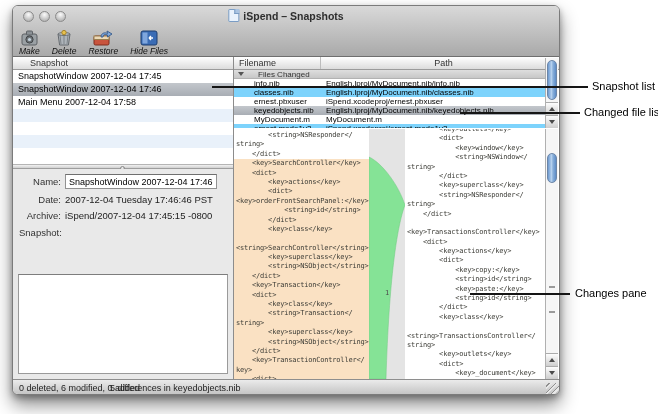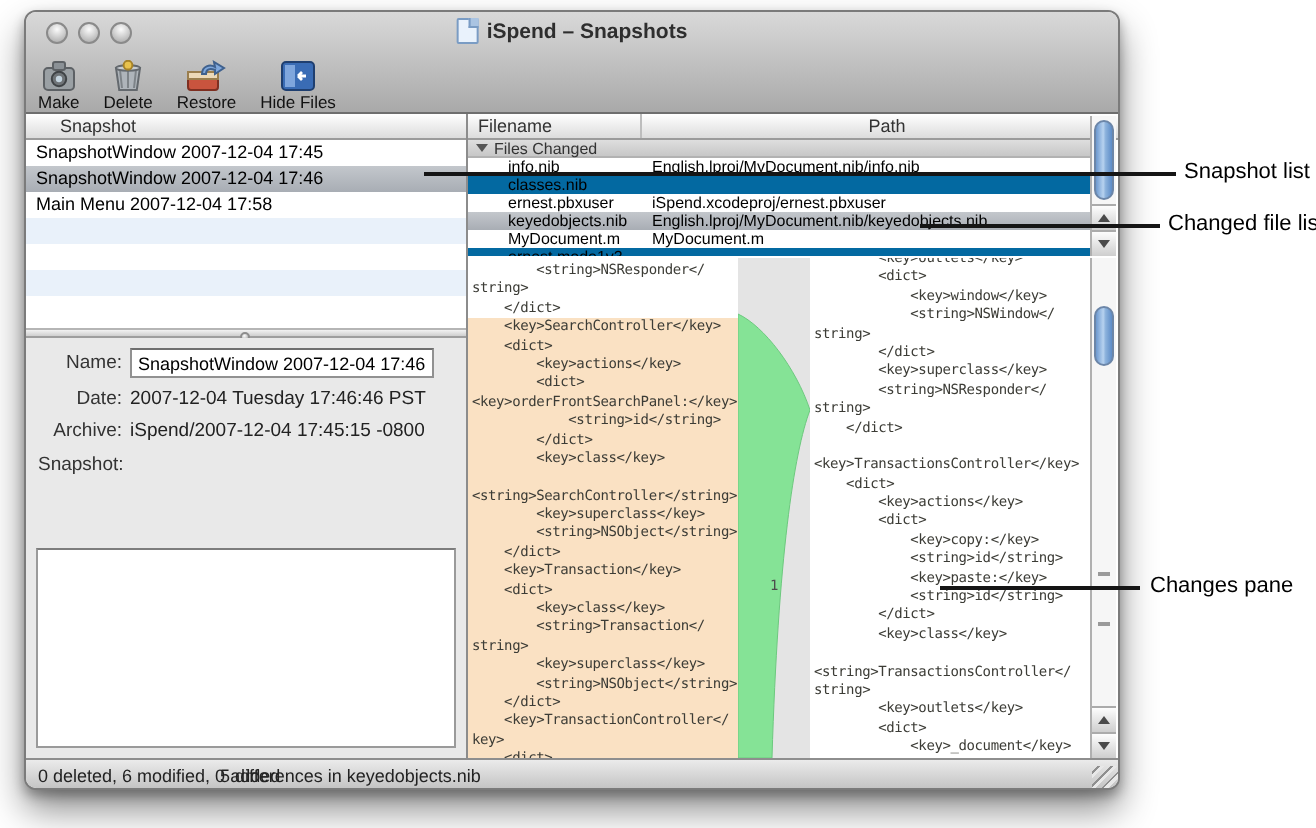--- a/index.html
+++ b/index.html
@@ -19,21 +19,21 @@
   .light { width:11px; height:11px; border-radius:50%; border:1px solid #8a8a8a;
     background:radial-gradient(circle at 50% 30%, #fbfbfb, #bdbdbd 70%, #a5a5a5); }
   .title-group { position:absolute; left:50%; top:3px; transform:translateX(-50%);
     display:flex; align-items:center; gap:4px; }
   .doc-icon { width:11px; height:13px; background:#e9f2fc; border:1px solid #7a9cc4;
     border-radius:1px; position:relative; }
   .doc-icon::after { content:""; position:absolute; right:-1px; top:-1px; width:4px; height:4px;
     background:#aac4e2; border-left:1px solid #7a9cc4; border-bottom:1px solid #7a9cc4; }
   .title-text { font-size:10.5px; font-weight:bold; color:#2e2e2e; white-space:nowrap; }
 
-  .toolbar { position:absolute; left:4px; top:21px; height:29px; display:flex; gap:8px; align-items:flex-end; }
+  .toolbar { position:absolute; left:4px; top:21px; height:29px; display:flex; gap:8px; align-items:flex-end;font-style:italic; }
   .tb-btn { display:flex; flex-direction:column; align-items:center; justify-content:flex-end; height:29px; padding:0 2px; cursor:default; }
   .tb-icon { height:17px; display:flex; align-items:center; }
   .tb-label { font-size:8.5px; color:#111; line-height:10px; white-space:nowrap; }
 
   
   .content { position:absolute; left:0; top:51px; width:100%; height:322px; background:#fff; }
   .v-divider { position:absolute; left:220px; top:0; width:1px; height:322px; background:#8c8c8c; }
 
   
   .left-pane { position:absolute; left:0; top:0; width:220px; height:322px; }
@@ -60,25 +60,25 @@
     font-family:"Liberation Sans",sans-serif; font-size:9px; }
 
   
   .right-pane { position:absolute; left:221px; top:0; width:327px; height:322px; }
   .file-header { display:flex; height:13px; background:linear-gradient(#fff,#dcdcdc);
     border-bottom:1px solid #9b9b9b; font-size:9px; color:#333; line-height:13px; }
   .fh-name { width:87px; padding-left:5px; border-right:1px solid #bdbdbd; }
   .fh-path { flex:1; padding-left:5px;text-align:center; }
   .file-rows { position:absolute; left:0; top:13px; width:311px; height:58px; overflow:hidden; }
   .group-row { height:9px; background:linear-gradient(#dedede,#c7c7c7); border-bottom:1px solid #b2b2b2;
-    font-size:8px; color:#333; display:flex; align-items:center; padding-left:4px; gap:3px; }
+    font-size:8px; color:#333; display:flex; align-items:center; padding-left:4px; gap:14px; }
   .disc { width:0; height:0; border-left:3.5px solid transparent; border-right:3.5px solid transparent;
     border-top:4.5px solid #555; }
   .frow { height:9px; display:flex; font-size:8px; line-height:9px; color:#000; white-space:nowrap; }
-  .frow.alt { background:#0369a1;flex-direction:column; }
+  .frow.alt { background:#7dd3fc; }
   .frow.sel { background:linear-gradient(#c3c7cc,#a8adb4); }
   .fname { width:87px; padding-left:20px; overflow:hidden; }
   .fpath { flex:1; padding-left:5px; overflow:hidden; }
 
   
   .sbar { position:absolute; width:13px; background:#f6f6f6; border-left:1px solid #b0b0b0; }
   .sbar.top { right:3px; top:1px; height:70px; }
   .sbar.bottom { right:3px; top:72px; height:250px; }
   .sb-thumb { position:absolute; left:1px; width:10px; border-radius:5px; border:1px solid #6c86a8;
     background:linear-gradient(90deg,#6d99cf,#b7d2ef 45%,#8cb2dc 60%,#5d8cc7); }

